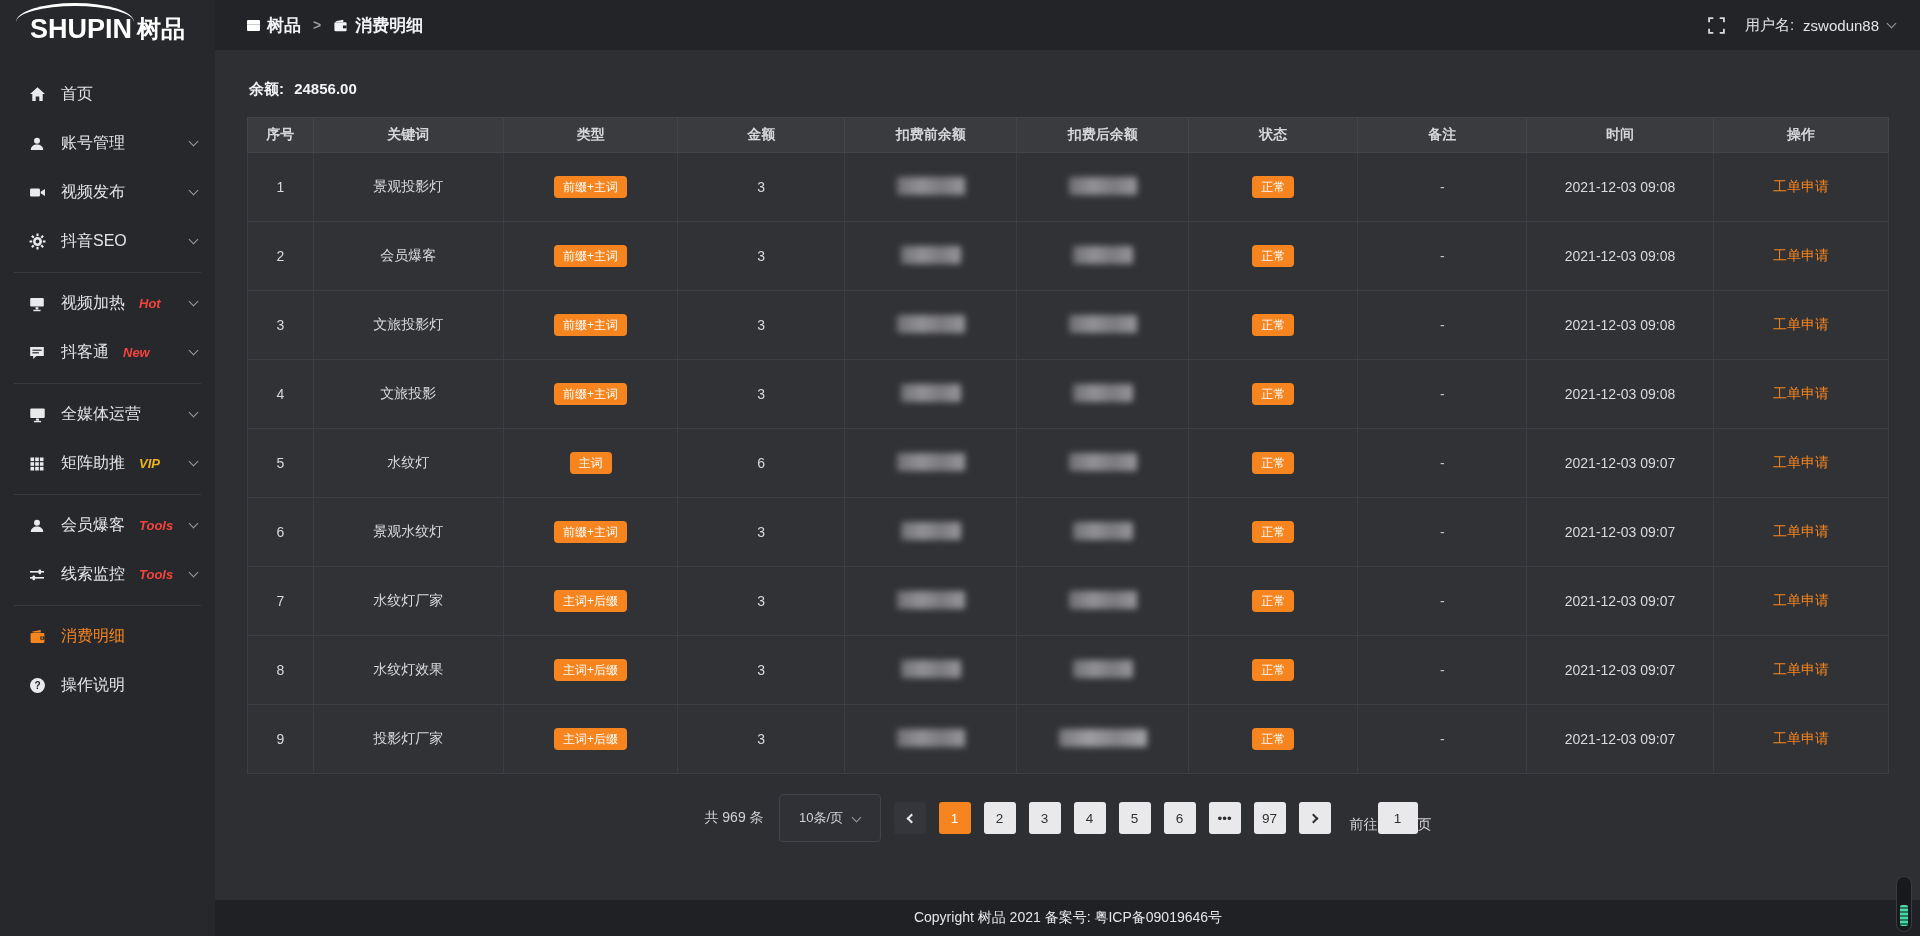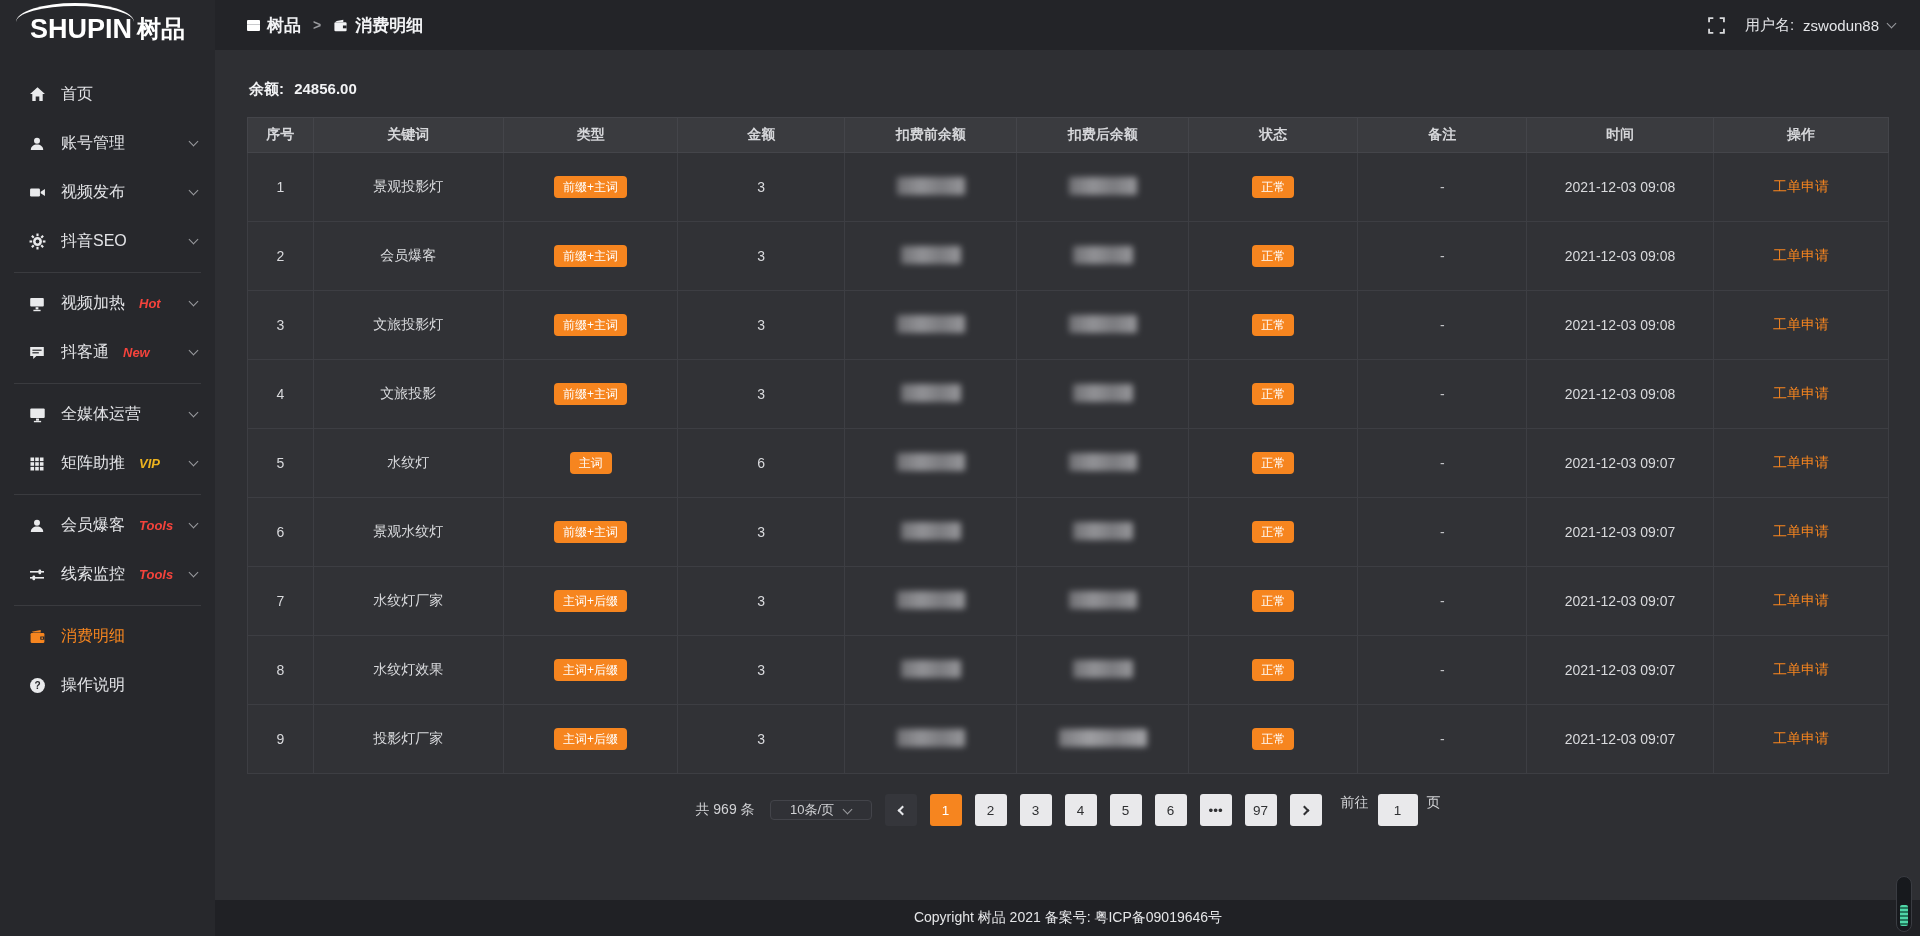--- a/index.html
+++ b/index.html
@@ -49,29 +49,29 @@
   .type-badge, .status-badge { display:inline-block; background:#f6851f; color:#fff; font-size:12px; padding:4px 9px; border-radius:4px; line-height:1.2; }
   .remark { color:#c2c3c6; }
   .action-link { color:#f6851f; cursor:pointer; font-size:14px; }
   .blur-block { display:inline-block; width:68px; height:18px; border-radius:2px; opacity:.8;
     background:linear-gradient(90deg,#7f7f83,#ababaf 35%,#8d8d91 65%,#b2b2b6); filter:blur(3px); }
   tbody tr:nth-child(even) .blur-block { width:60px; }
   tbody tr:nth-child(9) td:nth-child(6) .blur-block { width:88px; opacity:.9; }
   
   .pagination { width:1642px; display:flex; align-items:center; justify-content:center; gap:13px; margin-top:20px; font-size:14px; color:#d1d2d5; }
   .pg-total { margin-right:2px; }
-  .pg-size { height:20px; min-width:102px; background:#303136; border:1px solid #43444a; border-radius:4px; display:flex; align-items:center; justify-content:center; gap:10px; padding:0 10px; font-size:13px; color:#d1d2d5; cursor:pointer; }
+  .pg-size { height:48px; min-width:102px; background:#303136; border:1px solid #43444a; border-radius:4px; display:flex; align-items:center; justify-content:center; gap:10px; padding:0 10px; font-size:13px; color:#d1d2d5; cursor:pointer; }
   .pg-size .chev { margin-top:-2px; }
   .pg-btn { min-width:32px; height:32px; padding:0 6px; border:none; border-radius:3px; background:#e9e9eb; color:#303133; font-size:13.5px; display:flex; align-items:center; justify-content:center; cursor:pointer; font-family:inherit; }
   .pg-btn.dark { background:#35363b; color:#e6e7ea; }
   .pg-btn.active { background:#f6851f; color:#fff; }
   .arrow { width:7px; height:7px; border-right:2px solid currentColor; border-bottom:2px solid currentColor; display:inline-block; }
   .arrow.left { transform:rotate(135deg); margin-left:3px; }
   .arrow.right { transform:rotate(-45deg); margin-right:3px; }
-  .pg-goto { display:flex; align-items:flex-start; gap:9px; margin-left:6px; }
+  .pg-goto { display:flex; align-items:flex-end; margin-left:6px; }
   .pg-input { width:40px; height:32px; border:none; border-radius:3px; background:#e9e9eb; color:#303133; text-align:center; font-size:13.5px; font-family:inherit; }
   
   .footer { height:24px; min-height:36px; background:#202125; display:flex; align-items:center; justify-content:center; font-size:14px; color:#e5e6e8; }
   
   .float-widget { position:absolute; right:8px; bottom:4px; width:16px; height:56px; background:#17191d; border:1px solid #3a3c42; border-radius:8px; cursor:pointer; }
   .float-widget .teal { position:absolute; bottom:5px; left:3px; width:8px; height:21px; border-radius:2px;
     background:repeating-linear-gradient(180deg,#4fd6a7 0 2px,#237a5d 2px 4px); }
   svg { display:block; }
 </style>
 </head>

